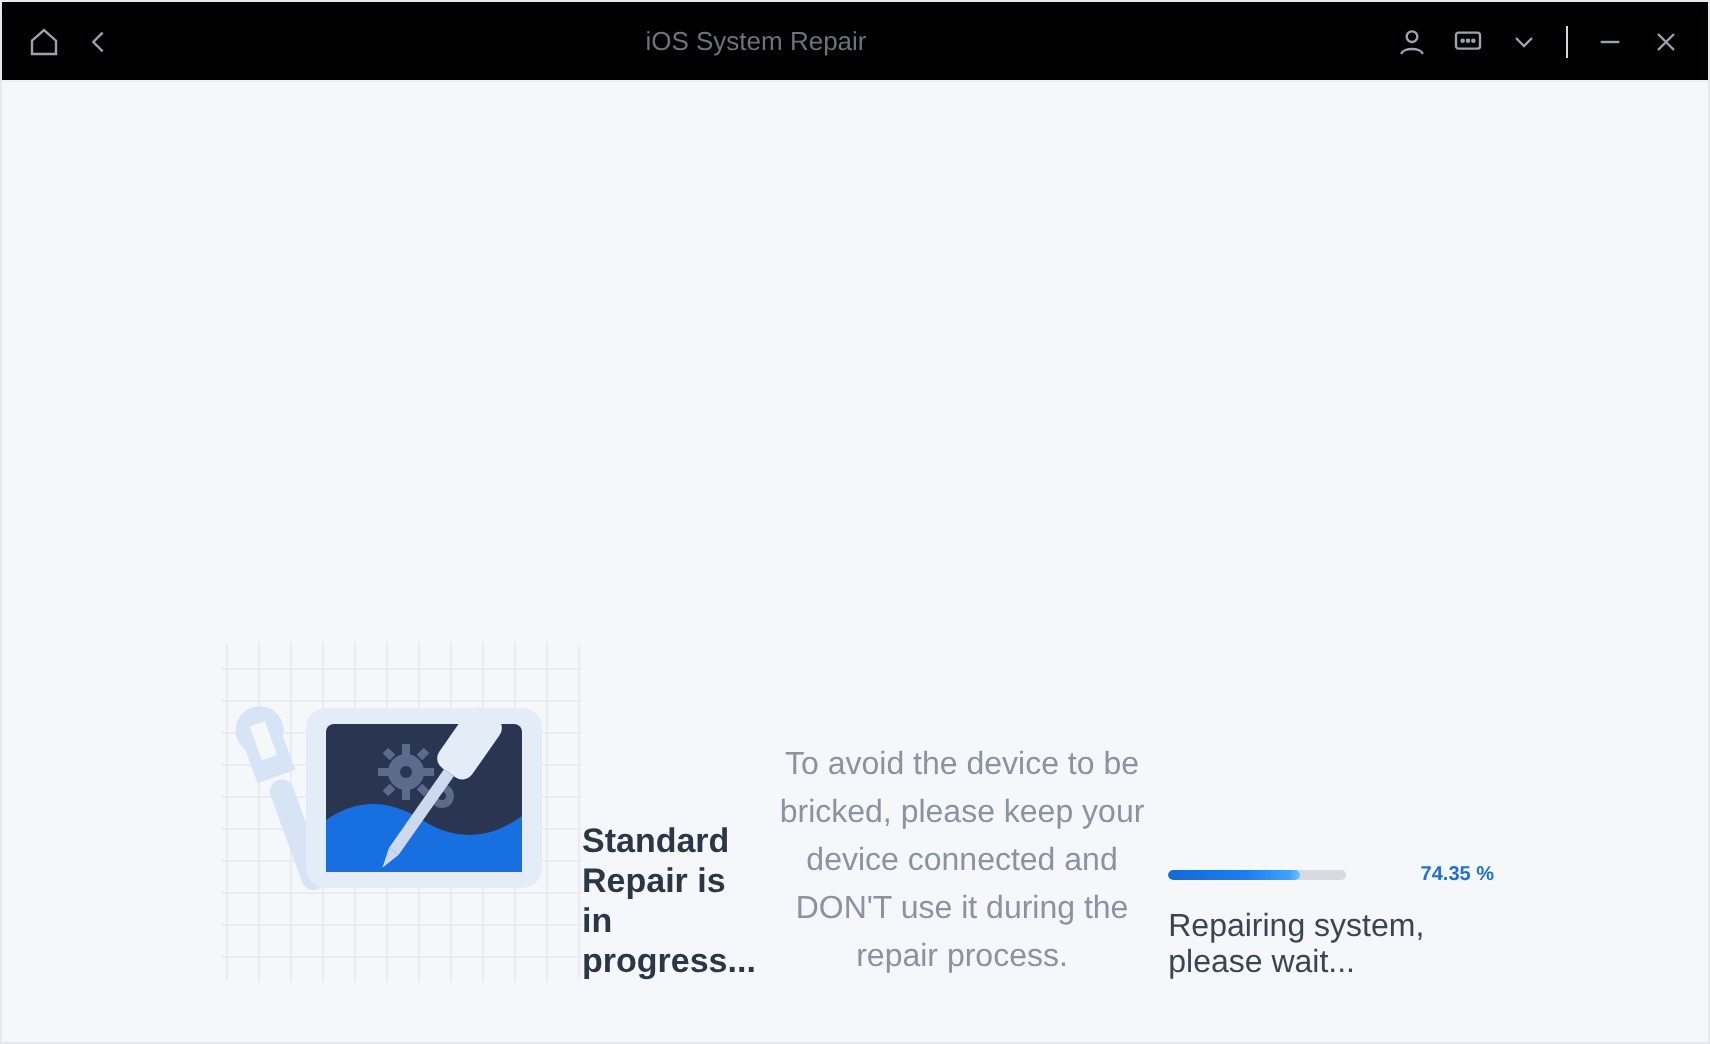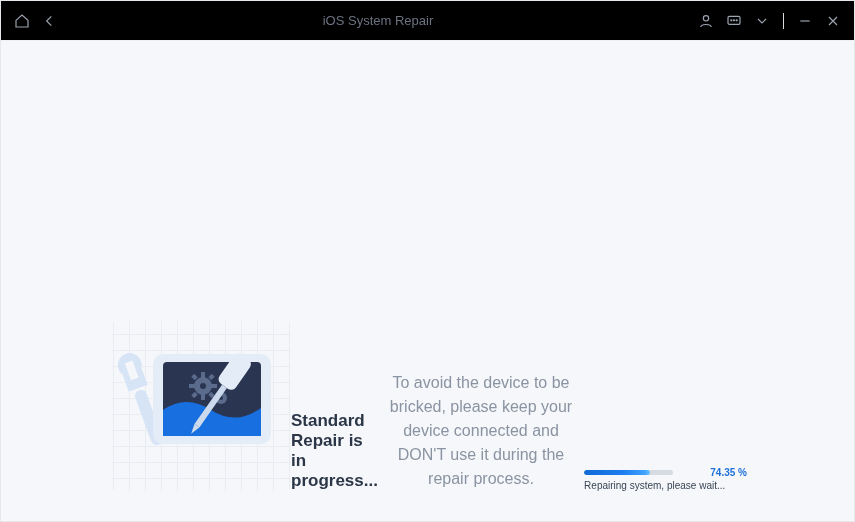--- a/index.html
+++ b/index.html
@@ -118,22 +118,22 @@
   .progress-percent {
     font-size: 10px;
     font-weight: 700;
     color: #1e6fd8;
     min-width: 60px;
     text-align: right;
   }
   .progress-labels {
     display: flex;
     justify-content: space-between;
-    margin-top: 2px;
-    font-size: 10px;
+    margin-top: 12px;
+    font-size: 16px;
     color: #3a4554;
   }
   .progress-labels .status { color: #3a4554; }
   .progress-labels .eta { color: #3a4554; padding-right: 74px; }
 </style>
 </head>
 <body>
 
 <div class="window">
 

